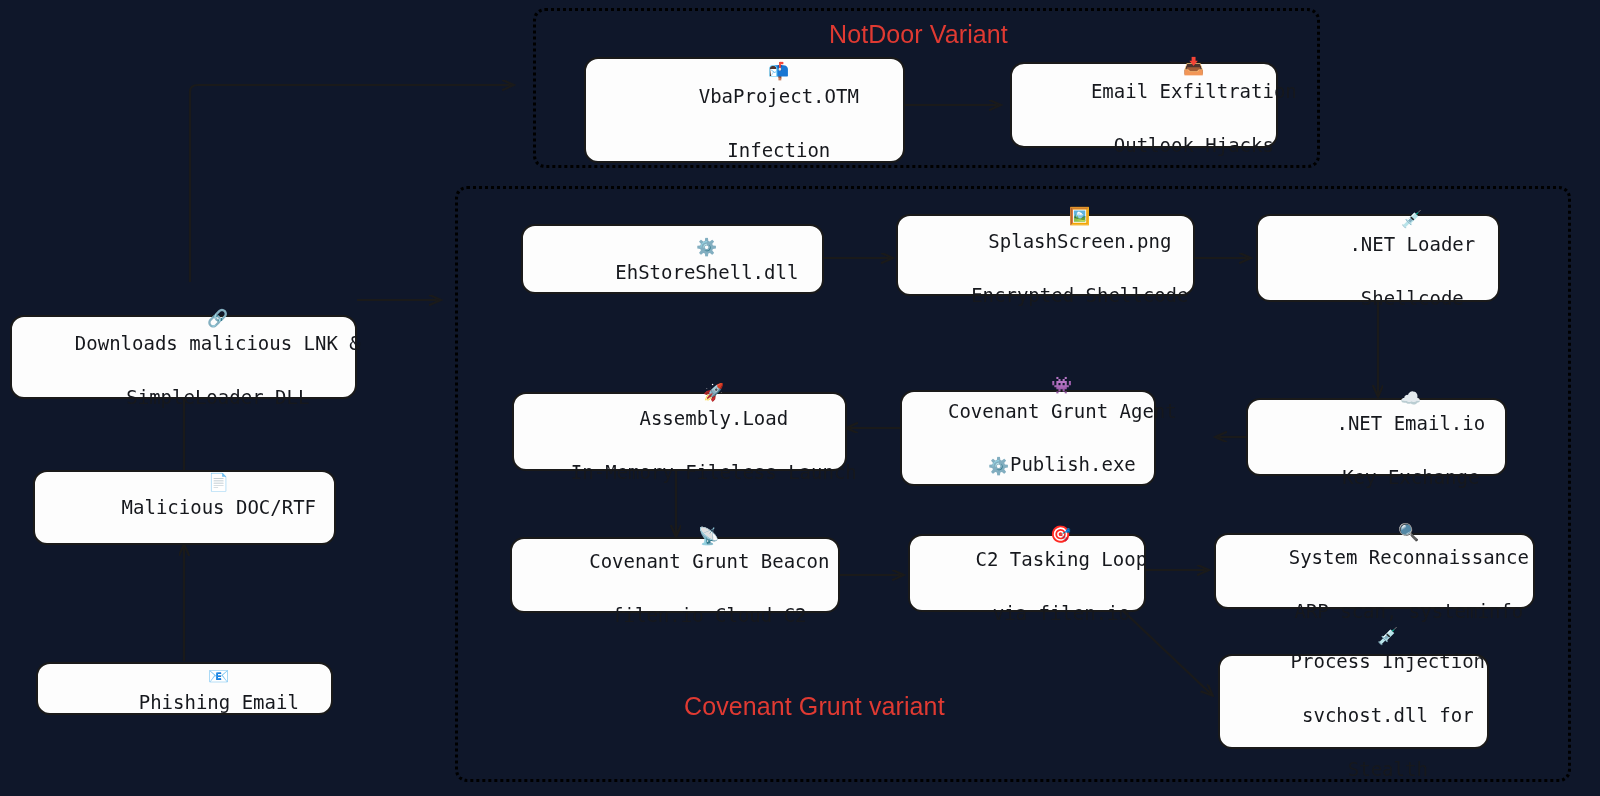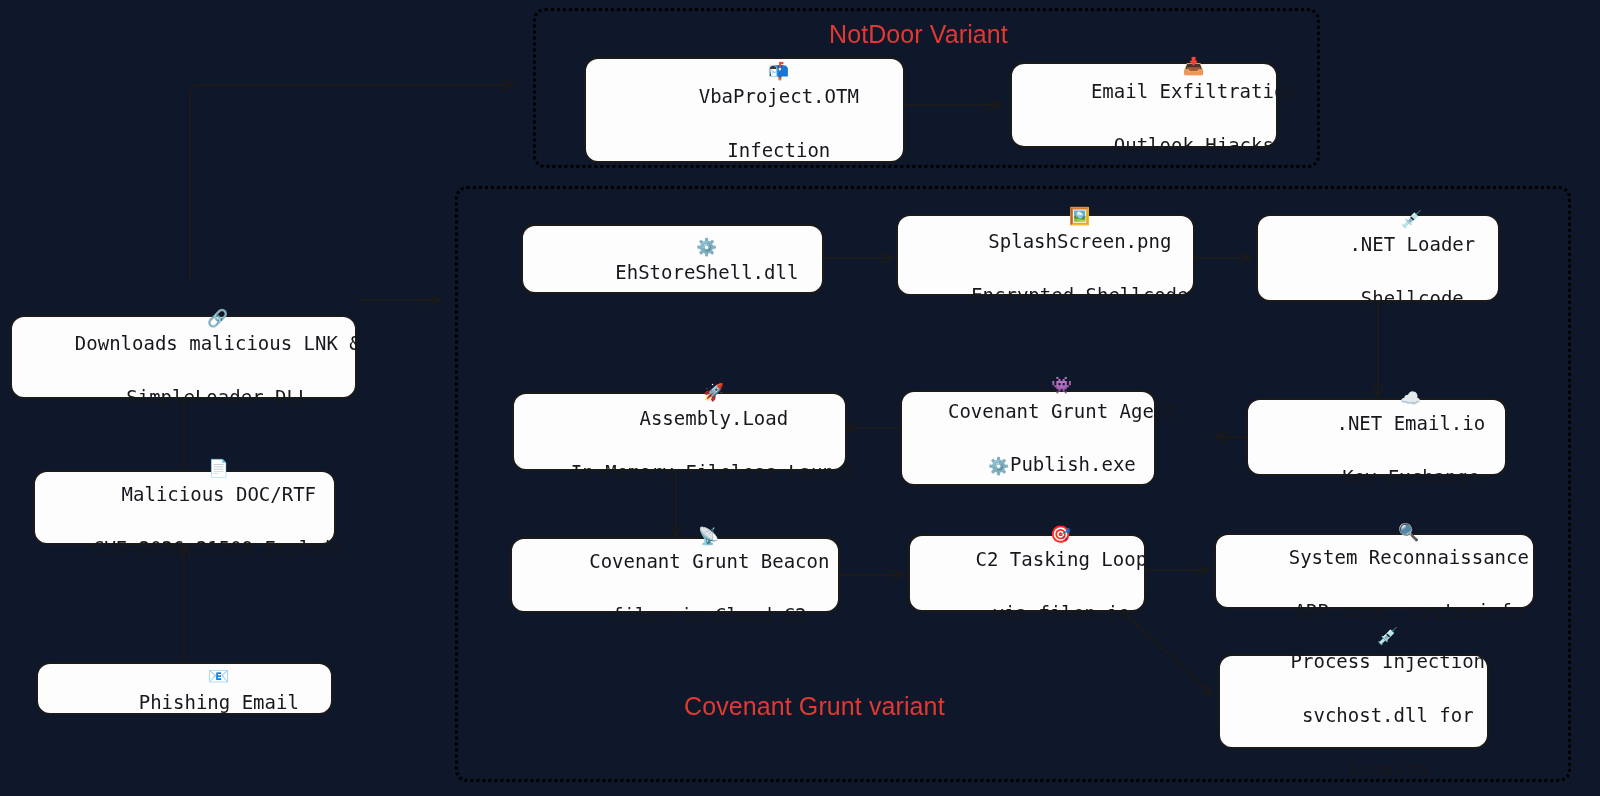--- a/index.html
+++ b/index.html
@@ -103,21 +103,20 @@
     <span class="txt">
       <span class="ico">📧</span>
       <span>Phishing Email</span>
     </span>
   </div>
 
   <div class="node" style="left:33px; top:470px; width:303px; height:75px;">
     <span class="txt">
       <span class="ico">📄</span>
       <span>Malicious DOC/RTF</span><br>
-      <span>CVE-2026-21509 Exploit</span>
     </span>
   </div>
 
   <div class="node" style="left:10px; top:283px; width:347px; height:84px;margin-top:32px;">
     <span class="txt">
       <span class="ico">🔗</span>
       <span>Downloads malicious LNK &amp;</span><br>
       <span>SimpleLoader DLL</span>
     </span>
   </div>

